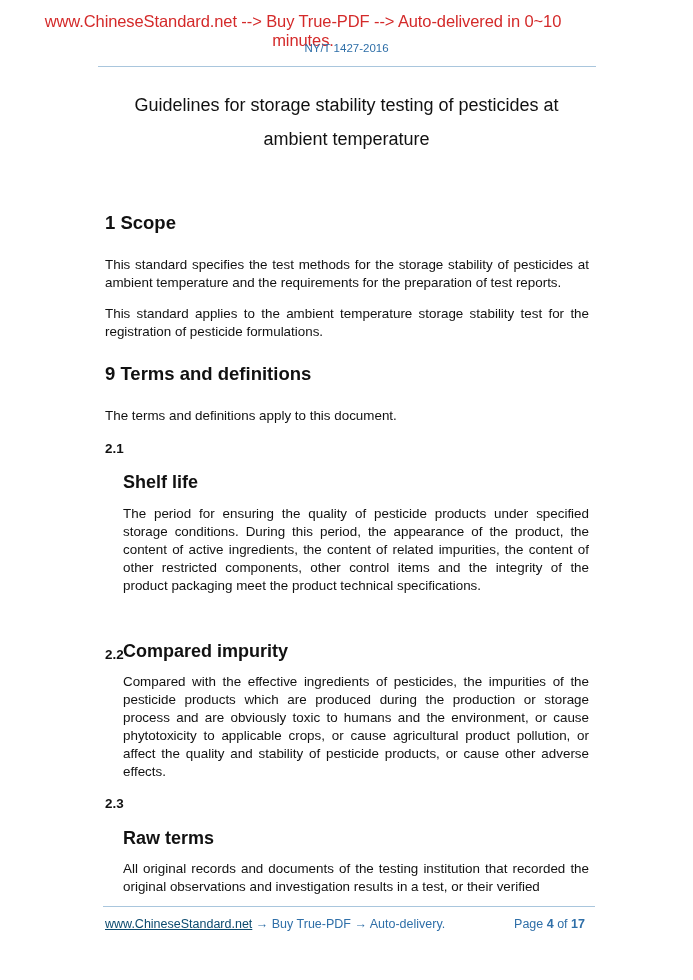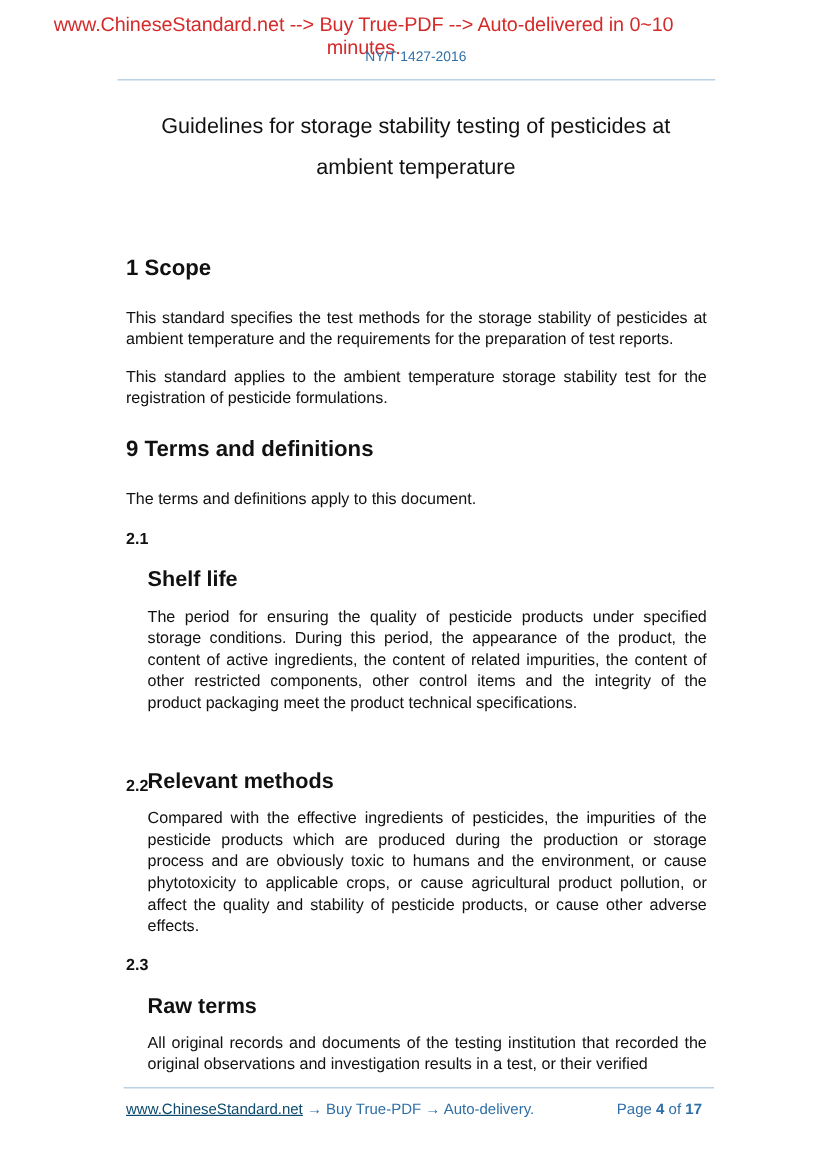--- a/index.html
+++ b/index.html
@@ -41,21 +41,21 @@
 <div class="p" style="top:305px;">This standard applies to the ambient temperature storage stability test for the registration of pesticide formulations.</div>
 
 <div class="h1" style="top:363px;">9 Terms and definitions</div>
 <div class="p" style="top:407px;">The terms and definitions apply to this document.</div>
 
 <div class="num" style="top:441px;">2.1</div>
 <div class="term" style="top:472px;">Shelf life</div>
 <div class="p ind" style="top:505px;">The period for ensuring the quality of pesticide products under specified storage conditions. During this period, the appearance of the product, the content of active ingredients, the content of related impurities, the content of other restricted components, other control items and the integrity of the product packaging meet the product technical specifications.</div>
 
 <div class="num" style="top:630px;margin-top:17px;">2.2</div>
-<div class="term" style="top:641px;">Relevant methods</div>
+<div class="term" style="top:641px;">Compared impurity</div>
 <div class="p ind" style="top:673px;">Compared with the effective ingredients of pesticides, the impurities of the pesticide products which are produced during the production or storage process and are obviously toxic to humans and the environment, or cause phytotoxicity to applicable crops, or cause agricultural product pollution, or affect the quality and stability of pesticide products, or cause other adverse effects.</div>
 
 <div class="num" style="top:796px;">2.3</div>
 <div class="term" style="top:828px;">Raw terms</div>
 <div class="p ind" style="top:860px;">All original records and documents of the testing institution that recorded the original observations and investigation results in a test, or their verified</div>
 
 <div class="hrule-bot"></div>
 <div class="footer">
   <a>www.ChineseStandard.net</a><span> → Buy True-PDF → Auto-delivery.</span>
   <span class="pg">

